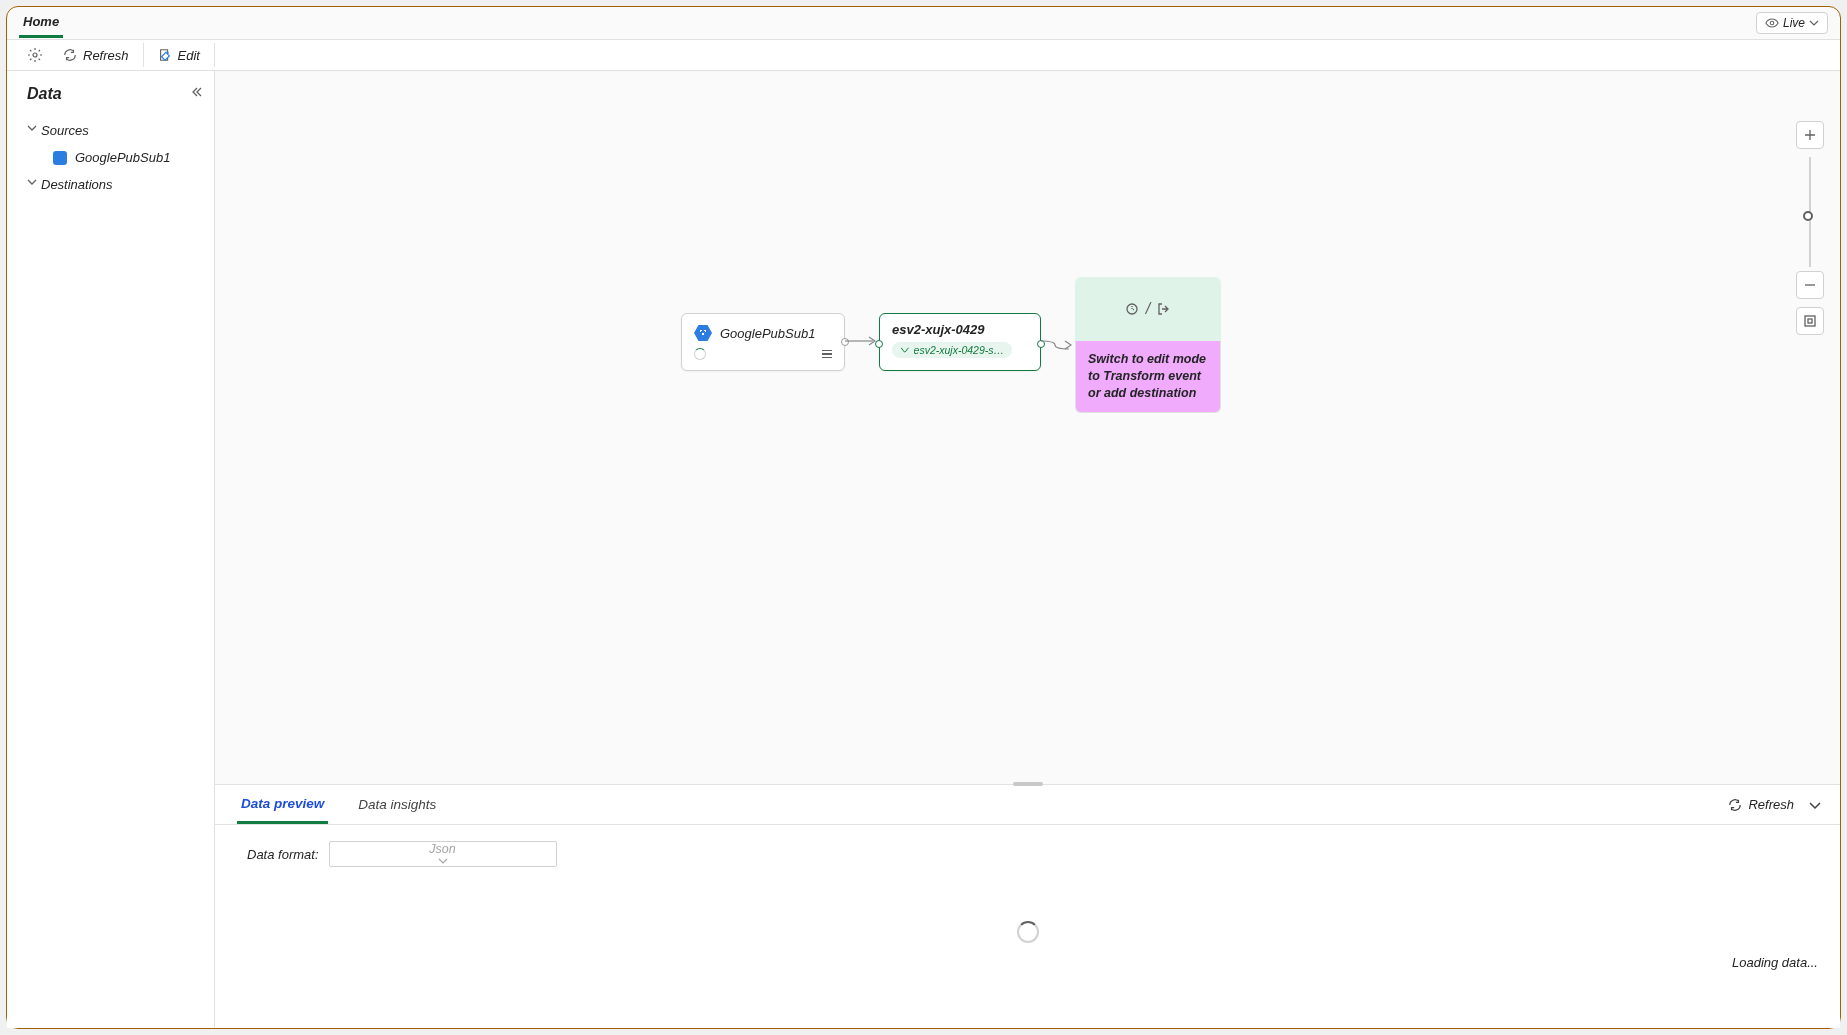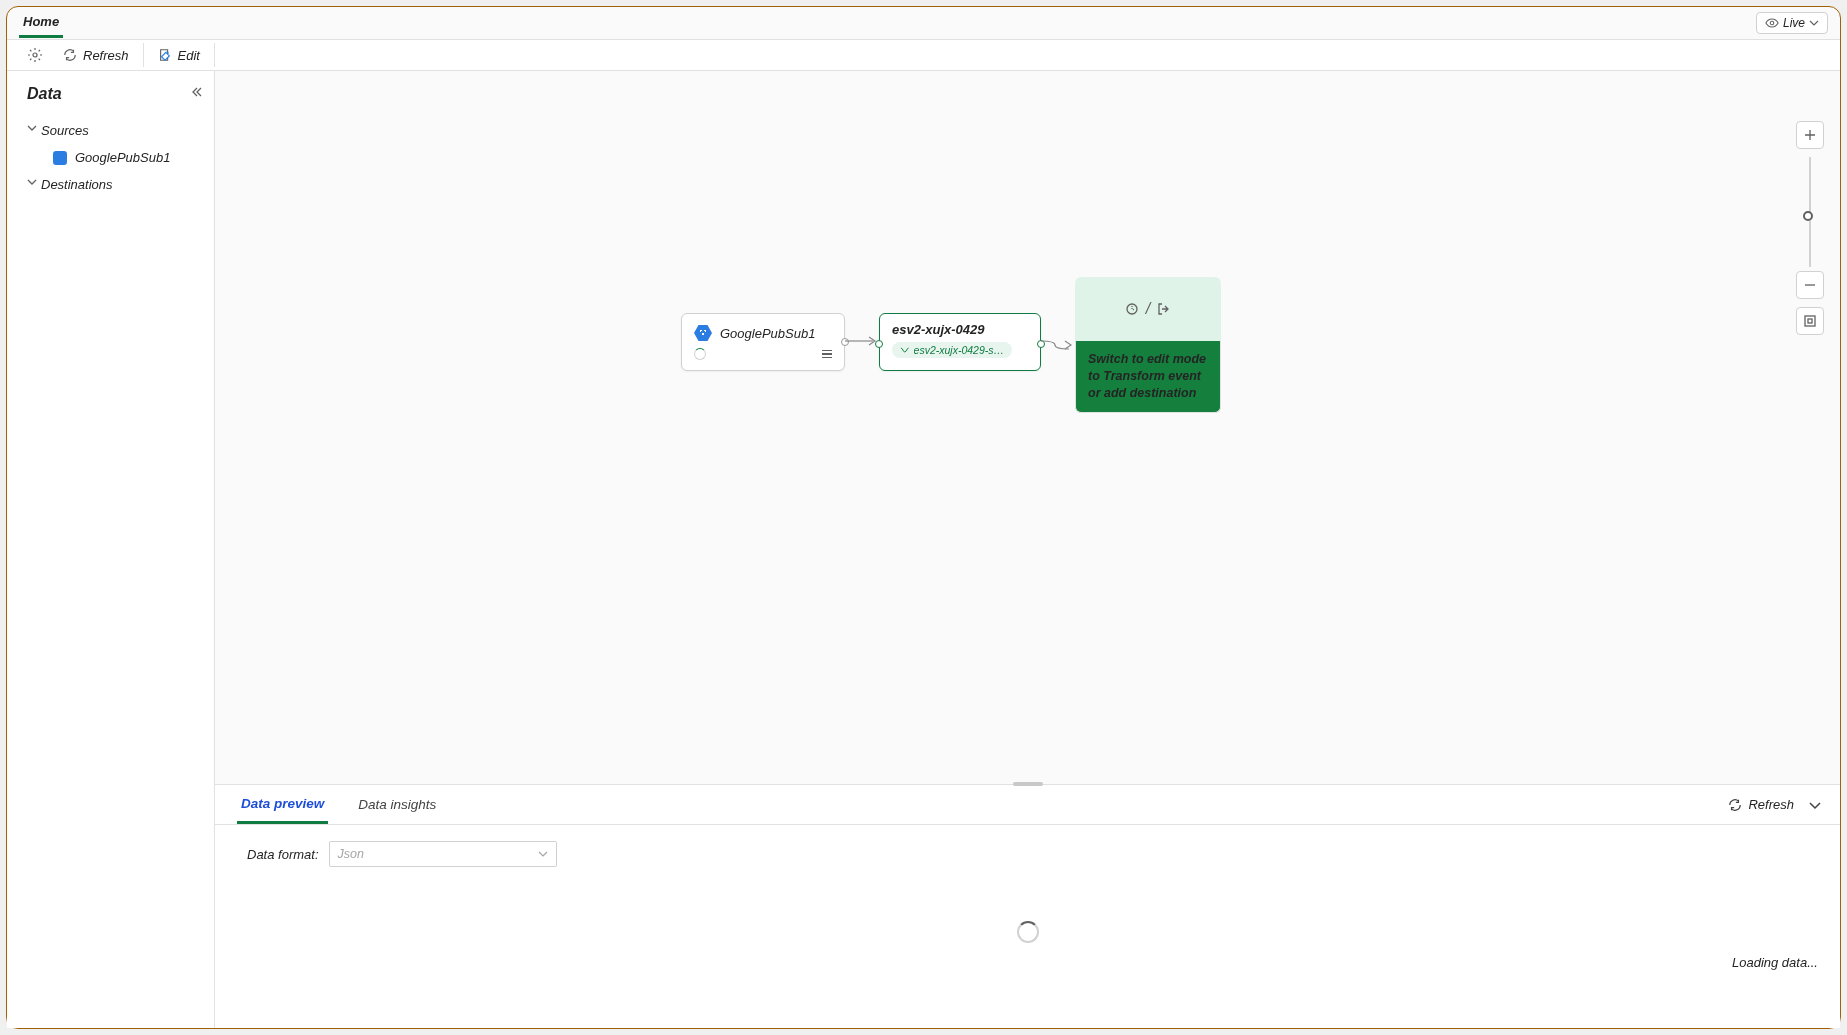--- a/index.html
+++ b/index.html
@@ -46,37 +46,37 @@
 .menu-icon { display: flex; flex-direction: column; gap: 2px; cursor: pointer; }
 .menu-icon span { width: 10px; height: 1.5px; background: #616161; }
 
 .node-stream { left: 664px; top: 242px; width: 162px; height: 58px; padding: 8px 12px; }
 .node-stream .title { font-size: 13px; font-weight: 600; margin-bottom: 5px; }
 .sub-chip { background: #e8f5ee; border-radius: 10px; padding: 2px 8px; display: inline-flex; align-items: center; gap: 4px; font-size: 10.5px; color: #107c41; max-width: 120px; }
 .sub-chip span { white-space: nowrap; overflow: hidden; text-overflow: ellipsis; }
 
 .node-dest { left: 860px; top: 206px; width: 146px; height: 148px; border: none; box-shadow: none; background: transparent; }
 .dest-top { height: 64px; background: #dff3e8; border-radius: 6px 6px 0 0; display: flex; align-items: center; justify-content: center; gap: 6px; color: #616161; font-size: 16px; }
-.dest-bottom { background: #15803d; border: 1px solid #e1e1e1; border-top: none; border-radius: 0 0 6px 6px; padding: 10px 12px; font-size: 12.5px; font-weight: 600; line-height: 1.35; }
+.dest-bottom { background: #f0abfc; border: 1px solid #e1e1e1; border-top: none; border-radius: 0 0 6px 6px; padding: 10px 12px; font-size: 12.5px; font-weight: 600; line-height: 1.35; }
 
 .port { position: absolute; width: 8px; height: 8px; border: 1.5px solid #999; background: #fff; border-radius: 50%; }
 .port.green { border-color: #107c41; }
 
 .edge { position: absolute; pointer-events: none; }
 
 .bottom-panel { height: 244px; border-top: 1px solid #e1e1e1; background: #fff; display: flex; flex-direction: column; position: relative; }
 .drag-handle { position: absolute; top: -3px; left: 50%; transform: translateX(-50%); width: 30px; height: 4px; background: #c8c8c8; border-radius: 2px; }
 .bp-tabs { display: flex; align-items: center; padding: 0 22px; height: 40px; border-bottom: 1px solid #e1e1e1; position: relative; }
 .bp-tab { padding: 10px 4px; margin-right: 26px; cursor: pointer; font-size: 13.5px; color: #424242; }
 .bp-tab.active { font-weight: 600; border-bottom: 3px solid #107c41; color: #1d4ed8; }
 .bp-right { position: absolute; right: 18px; display: flex; align-items: center; gap: 14px; }
 .bp-refresh { display: flex; align-items: center; gap: 6px; cursor: pointer; font-size: 13px; }
 .bp-body { padding: 16px 22px; }
 .format-row { display: flex; align-items: center; gap: 10px; font-size: 13px; margin-left: 10px; }
-.select { width: 228px; height: 26px; border: 1px solid #d1d1d1; border-radius: 2px; background: #fff; display: flex; align-items: center; justify-content: space-between; padding: 0 8px; color: #a6a6a6; font-size: 12.5px; cursor: pointer; }
+.select { width: 228px; height: 26px; border: 1px solid #d1d1d1; border-radius: 2px; background: #fff; display: flex; align-items: center; justify-content: space-between; padding: 0 8px; color: #a6a6a6; font-size: 12.5px; cursor: pointer; flex-direction: column; }
 
 .loading-area { text-align: right; margin-top: 54px; }
 .spinner-lg { width: 22px; height: 22px; border: 2px solid #d1d1d1; border-top-color: #616161; border-radius: 50%; animation: spin 1s linear infinite; margin: 0 auto 12px; }
 @keyframes spin { to { transform: rotate(360deg); } }
 
 svg { display: block; }
 </style>
 </head>
 <body>
 

